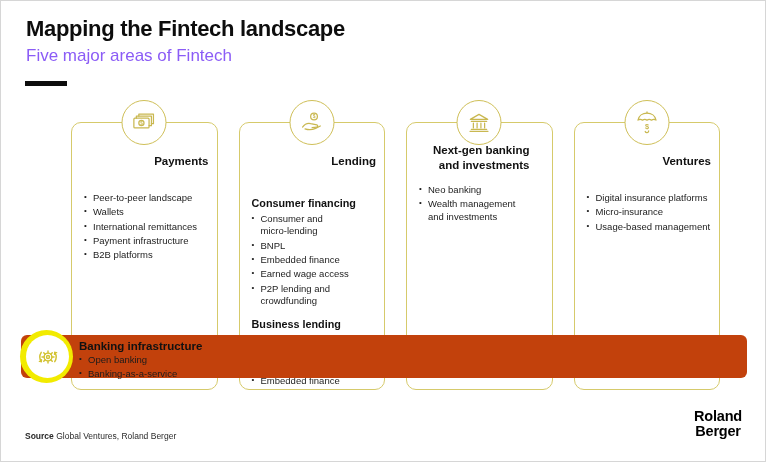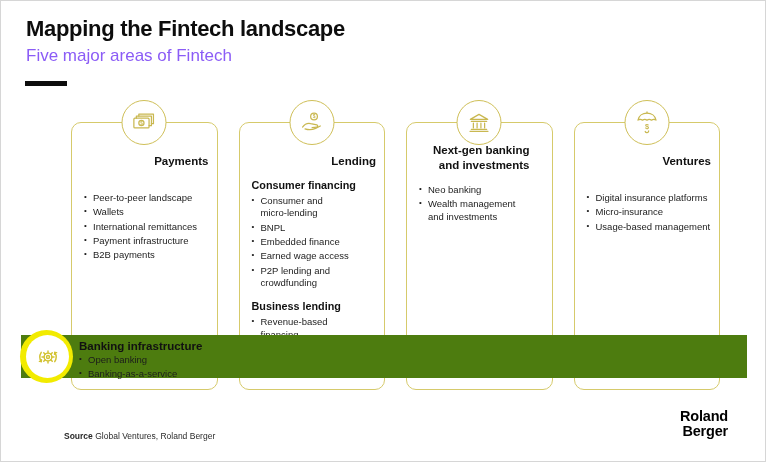--- a/index.html
+++ b/index.html
@@ -38,51 +38,51 @@
     display:flex; align-items:center; justify-content:center;
   }
   .card-title {
     margin:31px 8px 0; text-align:right;
     font-size:11.5px; font-weight:700; line-height:1.3; color:#111;
   }
   .card--nextgen .card-title { padding:0 14px;margin-top:20px; }
 
   .card-body { margin-top:23px; padding-left:12px; }
   .card--payments  .card-body { padding-right:6px; }
-  .card--lending   .card-body { margin-top:10px; padding-right:16px; }
+  .card--lending   .card-body { margin-top:28px; padding-right:16px; }
   .card--nextgen   .card-body { margin-top:11px; padding-right:25px; }
   .card--insurance .card-body { padding-right:2px; }
 
   .section-heading { font-size:10.8px; font-weight:700; margin:0 0 4px; color:#111; }
   .section + .section { margin-top:11px; }
 
   .li { display:flex; font-size:9.5px; line-height:1.3; color:#1c1c1c; margin-bottom:2px; }
   .li .dot { flex:0 0 9px; font-size:8px; line-height:inherit; color:#1c1c1c; }
 
   .banner {
     position:absolute; left:20px; top:334px; width:726px; height:43px;
-    background:#4d7c0f; z-index:5;
+    background:#c2410c; z-index:5;border-radius:6px;
   }
   .banner-cap {
     position:absolute; left:-1px; top:-5px; width:53px; height:53px;
     border-radius:50%; background:#f2eb00;
   }
   .banner-icon-circle {
     position:absolute; left:5px; top:0; width:43px; height:43px;
     border-radius:50%; background:#fff;
     display:flex; align-items:center; justify-content:center;
   }
   .banner-text { position:absolute; left:58px; top:5px; width:300px; }
   .banner-title { font-size:11.5px; font-weight:700; margin-bottom:2px; color:#111; }
 
   .source-note { position:absolute; left:24px; top:430px; font-size:8.5px; color:#2a2a2a; }
-  .source-note b { font-weight:700;margin-left:39px; }
+  .source-note b { font-weight:700; }
 
   .logo {
-    position:absolute; right:37px; top:408px; text-align:right;
+    position:absolute; right:23px; top:408px; text-align:center;
     font-size:14.5px; font-weight:800; line-height:1.05;
     letter-spacing:-0.2px; color:#000;
   }
 
   svg { display:block; }
   .icon-stroke { stroke:#c9b851; fill:none; stroke-width:1.1; stroke-linecap:round; stroke-linejoin:round; }
   .icon-fill { fill:#c9b851; stroke:none; font-weight:700; }
   .gear-stroke { stroke:#d2c232; fill:none; stroke-width:1.15; stroke-linecap:round; stroke-linejoin:round; }
 </style>
 </head>
@@ -122,21 +122,21 @@
           <div class="li">
               <span class="dot">•</span>
               <span>International remittances</span>
             </div>
           <div class="li">
               <span class="dot">•</span>
               <span>Payment infrastructure</span>
             </div>
           <div class="li">
               <span class="dot">•</span>
-              <span>B2B payments</span>
+              <span>B2B platforms</span>
             </div>
         </div>
       </div>
     </div>
 
     <div class="card card--lending">
       <div class="icon-circle">
         <svg width="27" height="27" viewBox="0 0 24 24">
           <g class="icon-stroke">
             <circle cx="13.8" cy="6.6" r="3"></circle>

